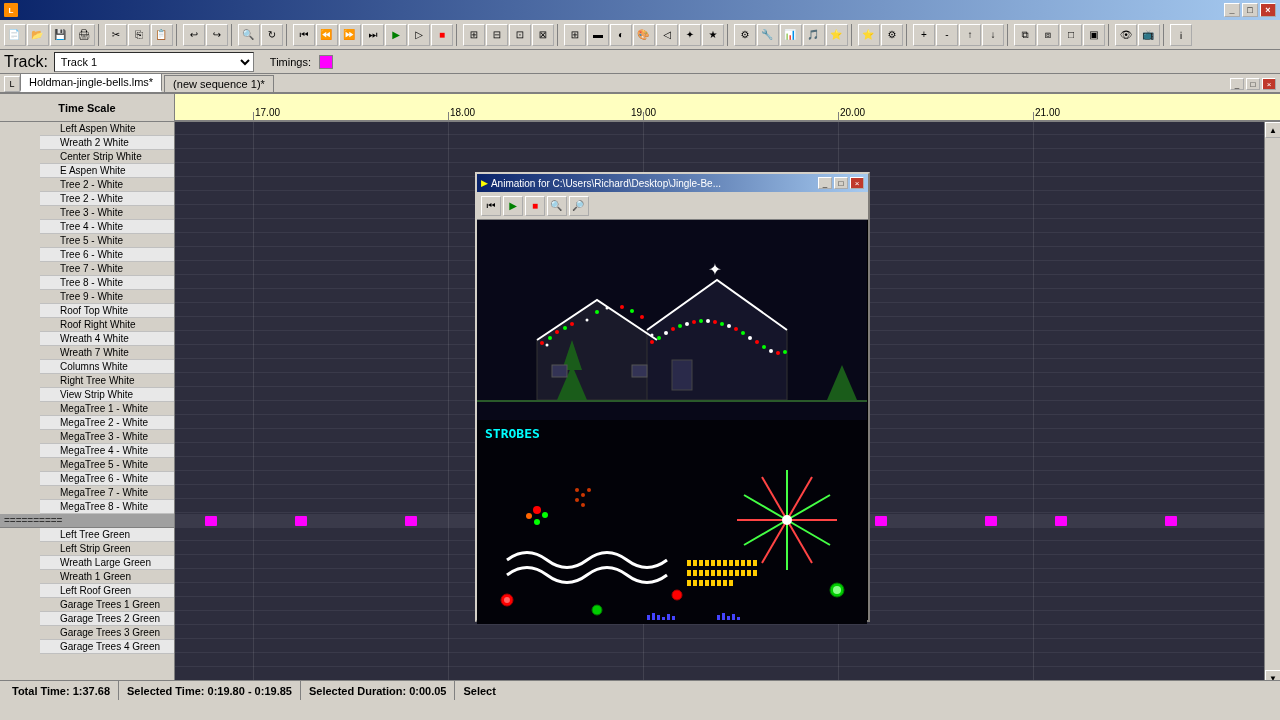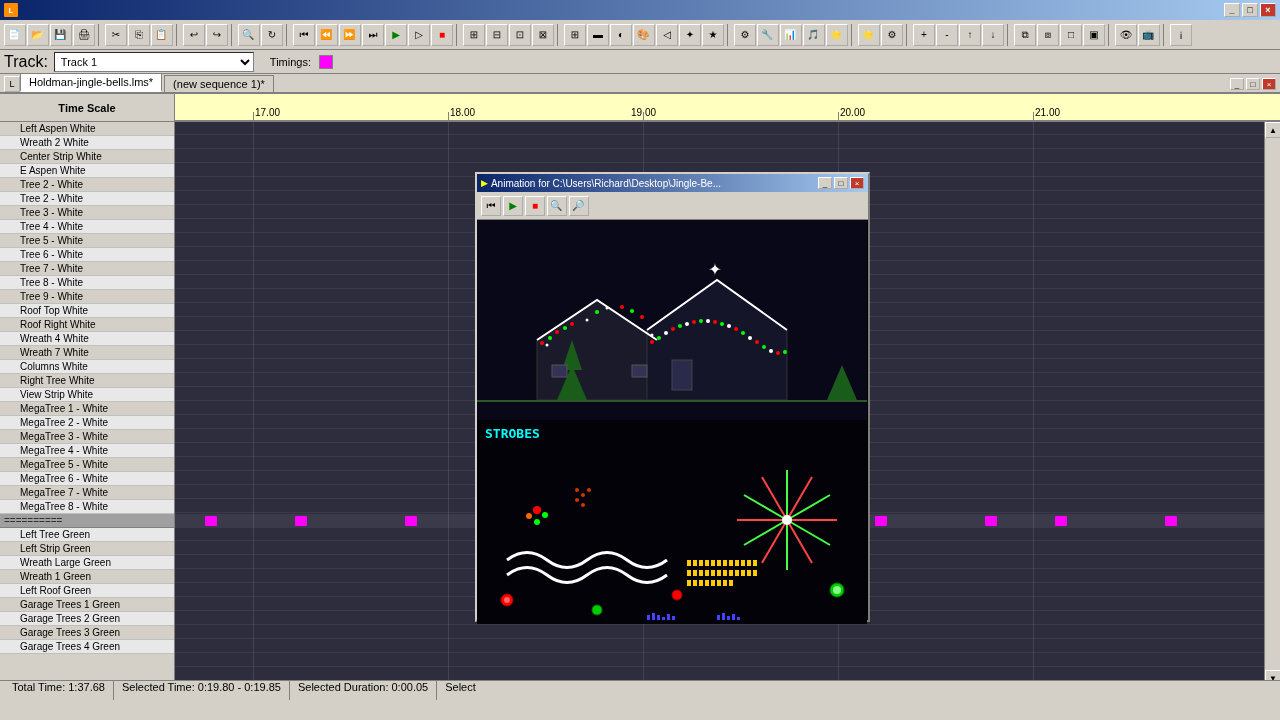--- a/index.html
+++ b/index.html
@@ -132,20 +132,21 @@
     }
     .channel-item {
       height: 14px;
       display: flex;
       align-items: center;
       padding: 0 20px;
       font-size: 10px;
       border-bottom: 1px solid #c0c0c0;
       white-space: nowrap;
       overflow: hidden;
+      margin-left: 40px;
     }
     .channel-item:nth-child(even) { background: #e8e8e8; }
     .channel-sep {
       height: 14px;
       background: #a0a0a0;
       display: flex;
       align-items: center;
       padding: 0 4px;
       font-size: 10px;
       border-bottom: 1px solid #808080;
@@ -233,20 +234,22 @@
       position: absolute;
       bottom: 0;
       left: 0;
       right: 0;
     }
     .status-section {
       padding: 0 8px;
       border-right: 1px solid #808080;
       height: 100%;
       display: flex;
+      align-items: center;
+      font-weight: bold;
     }
     .status-section:last-child { border-right: none; }
 
     
     .scroll-area {
       height: 14px;
       background: #d4d0c8;
       border-top: 1px solid #808080;
       display: flex;
       align-items: center;

